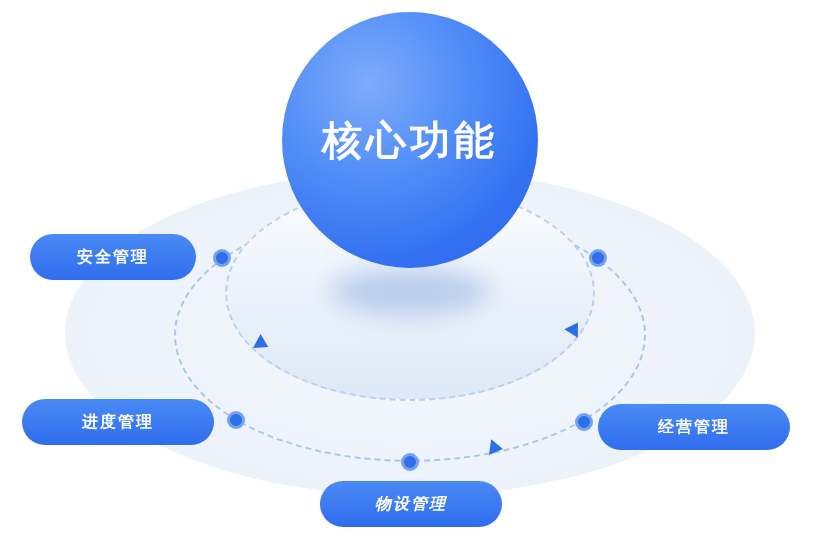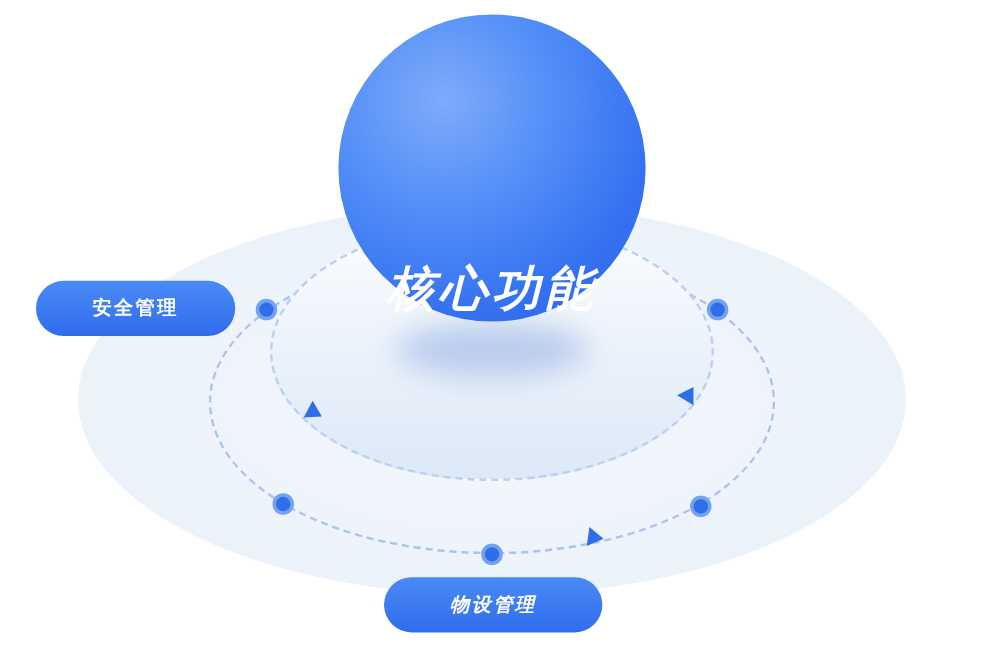--- a/index.html
+++ b/index.html
@@ -67,23 +67,22 @@
   
   .sphere {
     position: absolute;
     left: 282px;
     top: 12px;
     width: 256px;
     height: 256px;
     border-radius: 50%;
     background: radial-gradient(circle at 34% 28%, #7fabfa 0%, #5490f8 35%, #3572f1 70%, #2a62ec 100%);
     display: flex;
-    align-items: flex-end;
+    align-items: center;
     justify-content: center;
-    font-style: italic;
   }
   .sphere-label {
     color: #ffffff;
     font-size: 40px;
     font-weight: bold;
     letter-spacing: 4px;
     text-align: center;
   }
 
   
@@ -159,21 +158,27 @@
   <span class="dot dot-quality"></span>
   <span class="dot dot-progress"></span>
   <span class="dot dot-business"></span>
   <span class="dot dot-equipment"></span>
 
   <div class="pill pill-safety">
     <span>安全管理</span>
   </div>
 
 
+  <div class="pill pill-progress">
+    <span>进度管理</span>
+  </div>
 
+  <div class="pill pill-business">
+    <span>经营管理</span>
+  </div>
 
   <div class="pill pill-equipment">
     <span>物设管理</span>
   </div>
 
   <div class="sphere">
     <span class="sphere-label">核心功能</span>
   </div>
 
 </div>

